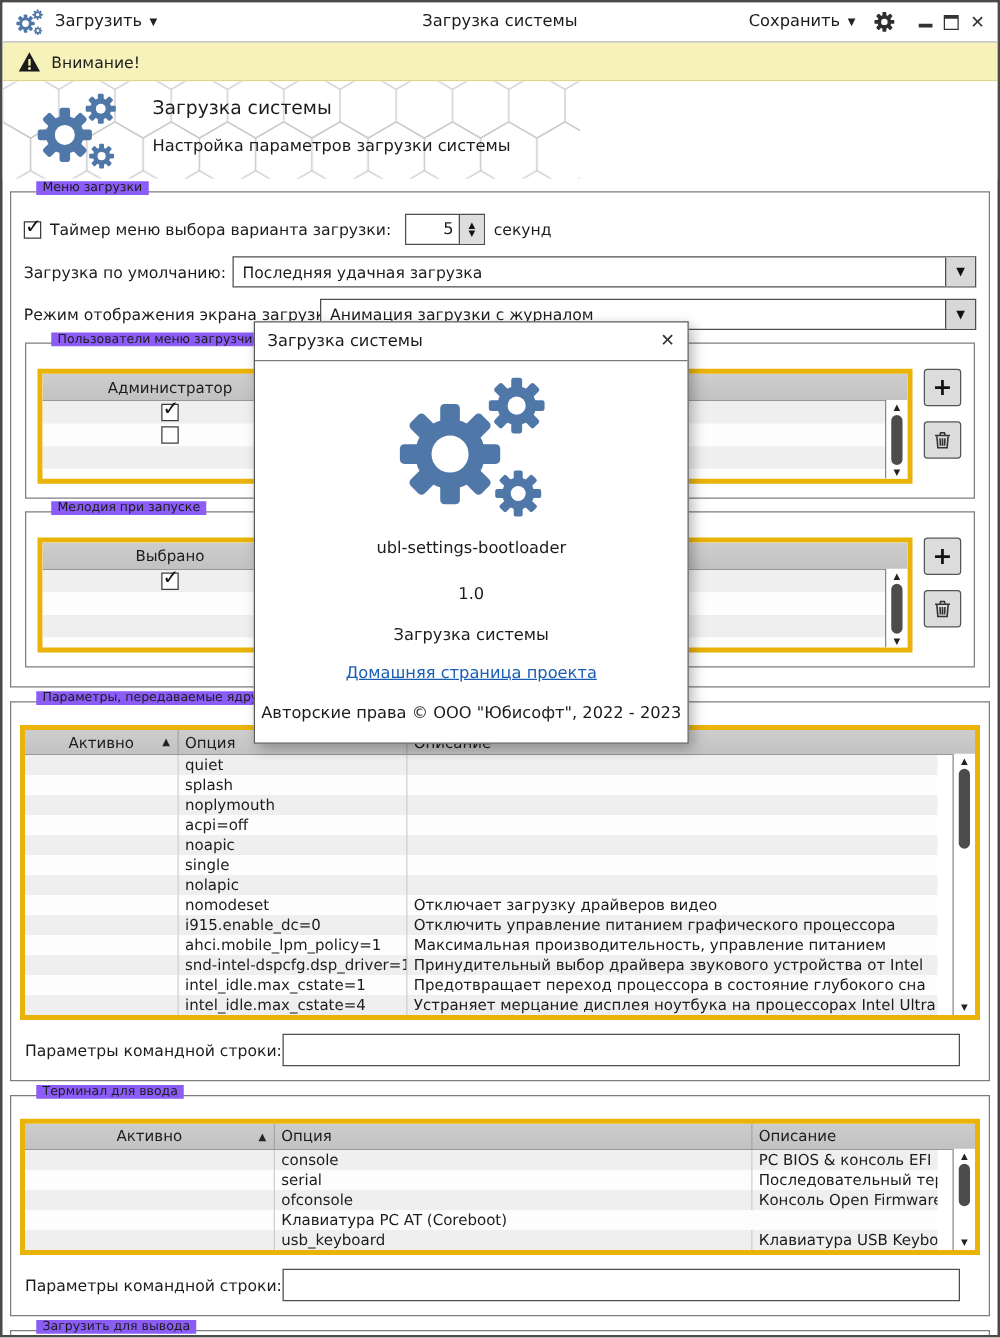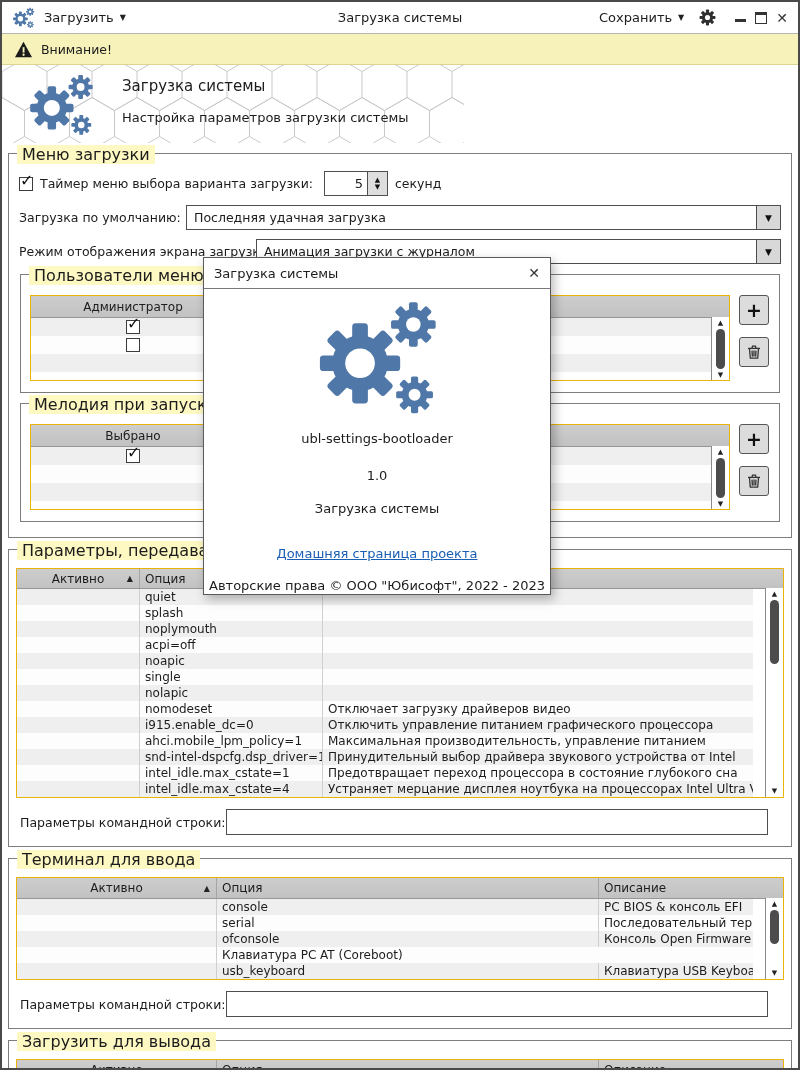--- a/index.html
+++ b/index.html
@@ -25,21 +25,21 @@
   .banner{flex:0 0 78px;position:relative;background:#fff;}
   .hexbg{position:absolute;left:0;top:0;}
   .banner .logo{position:absolute;left:16px;top:5px;}
   .banner-titles{position:absolute;left:120px;top:12px;}
   .banner-titles .h1{font-size:15px;margin-bottom:15px;}
   .banner-titles .h2{font-size:13px;}
 
   
   .content{flex:1;padding:10px 6px 0;position:relative;}
   .fs{border:1px solid #7d7d7d;position:relative;margin:0 0 11px;padding:10px 5px 7px;background:#fff;}
-  .fs>.legend{position:absolute;top:-9px;left:8px;background:#fef9c3;padding:0 5px;font-size:16px;white-space:nowrap;}
+  .fs>.legend{position:absolute;top:-9px;left:20px;background:#8b5cf6;padding:0 5px;font-size:10px;white-space:nowrap;}
   .fs-inner{margin:10px 6px 8px;}
 
   .frow{display:flex;align-items:center;gap:7px;margin:7px 5px 9px;}
   .lbl{font-size:12.5px;white-space:nowrap;}
 
   .cb{width:14px;height:14px;border:1.7px solid #3c3c3c;background:#fff;display:inline-block;position:relative;flex:0 0 auto;box-sizing:border-box;}
   .cb[data-cb-state="checked"]::after{content:"✓";position:absolute;left:0px;top:-7px;font-size:16px;font-weight:bold;color:#111;}
   .cb[data-cb-state="none"]{visibility:hidden;}
   .cb.small{width:13px;height:13px;border-width:1.4px;}
 
@@ -48,21 +48,21 @@
   .spin-btn{width:19px;background:#dedede;border-left:1px solid #4e4e4e;display:flex;flex-direction:column;align-items:center;justify-content:center;gap:1px;}
   .spin-btn span{font-size:7px;line-height:6px;color:#111;}
 
   .combo{flex:1;display:flex;height:25px;border:1px solid #4e4e4e;align-items:center;box-sizing:border-box;background:#fff;}
   .combo-val{flex:1;padding:0 7px;font-size:12.5px;white-space:nowrap;overflow:hidden;}
   .combo-btn{width:23px;align-self:stretch;background:#d8d8d8;border-left:1px solid #4e4e4e;display:flex;align-items:center;justify-content:center;}
   .combo-btn span{font-size:9px;color:#111;}
 
   
   .tblrow-flex{display:flex;gap:9px;align-items:flex-start;}
-  .table{flex:1;border:1px solid #eab308;position:relative;background:#fff;overflow:hidden;}
+  .table{flex:1;border:4px solid #eab308;position:relative;background:#fff;overflow:hidden;}
   .thead{display:flex;height:21px;background:linear-gradient(#cdcdcd,#c2c2c2);border-bottom:1px solid #979797;font-size:12px;align-items:stretch;}
   .th{display:flex;align-items:center;justify-content:center;position:relative;border-right:1px solid #a5a5a5;box-sizing:border-box;}
   .th.left{justify-content:flex-start;padding:0 5px;}
   .th .sort{position:absolute;right:6px;font-size:8px;color:#222;}
   .trow{display:flex;align-items:center;}
   .trow:nth-child(odd){background:#efefef;}
   .trow:nth-child(even){background:#fdfdfd;}
   .td{display:flex;align-items:center;border-right:1px solid #cfcfcf;box-sizing:border-box;height:100%;overflow:hidden;white-space:nowrap;}
   .td.center{justify-content:center;}
   .td.padded{padding:0 5px;}
@@ -100,21 +100,21 @@
 
   
   .modal{position:absolute;left:203px;top:257px;width:348px;height:338px;background:#fff;border:1px solid #5a5a5a;box-shadow:3px 4px 10px rgba(0,0,0,.28);z-index:20;display:flex;flex-direction:column;box-sizing:border-box;}
   .modal-title{flex:0 0 30px;border-bottom:1px solid #7a7a7a;display:flex;align-items:center;padding:0 10px;font-size:13px;}
   .modal-close{margin-left:auto;font-size:14px;color:#333;}
   .modal-body{flex:1;display:flex;flex-direction:column;align-items:center;text-align:center;font-size:13px;}
   .modal-body .mlogo{margin-top:4px;}
   .m-name{margin-top:12px;}
   .m-ver{margin-top:22px;}
   .m-desc{margin-top:18px;}
-  .m-link{margin-top:30px;color:#1a5fb4;text-decoration:underline;}
+  .m-link{margin-top:15px;color:#1a5fb4;text-decoration:underline;}
   .m-copy{margin-top:17px;}
 </style>
 </head>
 <body>
 
 <svg width="0" height="0" style="position:absolute" aria-hidden="true">
   <defs>
     <g id="gear">
       <rect x="-9" y="-46" width="18" height="20" rx="4"></rect>
       <rect x="-9" y="-46" width="18" height="20" rx="4" transform="rotate(45)"></rect>

